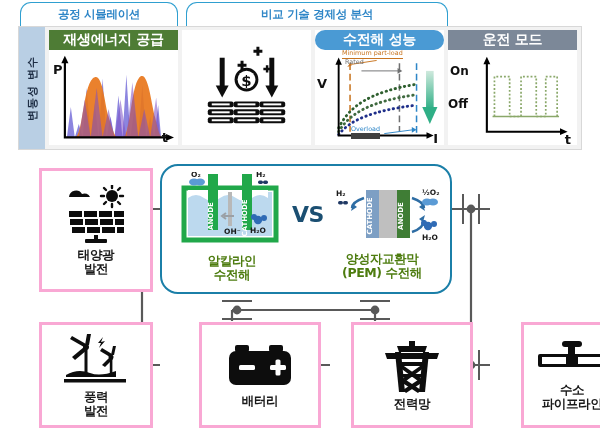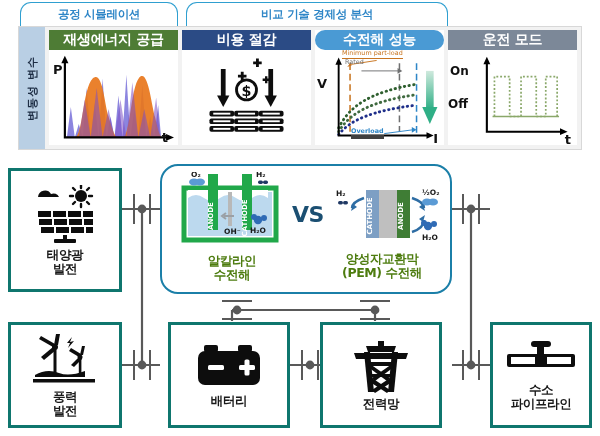--- a/index.html
+++ b/index.html
@@ -61,24 +61,24 @@
   .p3 .panel-head { background: #7c8898; }
   .panel-body { flex: 1; background: #ffffff; position: relative; overflow: hidden; }
   .panel-body svg { display: block; width: 100%; height: 100%; }
 
   
   .lower { position: absolute; left: 0; top: 158px; width: 600px; height: 278px; }
   .lower > svg { display:block; }
 
   .nodebox {
     position: absolute;
-    border: 3px solid #0f766e;
+    border: 3px solid #f9a8d4;
     background: #ffffff;
     display: flex; flex-direction: column;
-    align-items: center; justify-content: center;
+    align-items: center; justify-content: center; margin-left: 31px;
   }
   .nodebox .glyph { display:flex; align-items:center; justify-content:center; }
   .nodebox .cap {
     font-size: 12.5px; font-weight: bold; color: #1a1a1a;
     text-align: center; line-height: 1.12; letter-spacing: -0.4px;
     margin-top: 3px;
   }
 
   .elecbox {
     position: absolute;
@@ -136,21 +136,20 @@
             <path d="M16,10 L16,92 L122,92" fill="none" stroke="#000" stroke-width="2.2"></path>
             <path d="M16,6 l-3.6,8 h7.2 Z" fill="#000"></path>
             <path d="M126,92 l-8,-3.6 v7.2 Z" fill="#000"></path>
           </svg>
           <div style="position:absolute;left:4px;top:12px;font-size:13px;font-weight:bold;color:#111;">P</div>
           <div style="position:absolute;right:10px;bottom:0px;font-size:13px;font-weight:bold;color:#111;">t</div>
         </div>
       </div>
 
       <div class="panel p1">
-        <div class="panel-head">비용 절감</div>
         <div class="panel-body">
           <svg viewBox="0 0 130 100">
             <g fill="#0d0d0d">
 
               <rect x="38" y="20" width="5" height="30"></rect>
               <path d="M34,48 L47,48 L40.5,60 Z"></path>
               <rect x="88" y="20" width="5" height="30"></rect>
               <path d="M84,48 L97,48 L90.5,60 Z"></path>
 
               <path d="M56,26 h3 v-3 h3 v3 h3 v3 h-3 v3 h-3 v-3 h-3 z"></path>
@@ -222,21 +221,21 @@
             <path d="M22,12 L22,90 L118,90" fill="none" stroke="#000" stroke-width="2"></path>
             <path d="M22,8 l-3.4,7.5 h6.8 Z" fill="#000"></path>
             <path d="M122,90 l-7.5,-3.4 v6.8 Z" fill="#000"></path>
           </svg>
           <div style="position:absolute;left:2px;top:26px;font-size:13px;font-weight:bold;color:#111;">V</div>
           <div style="position:absolute;right:6px;bottom:-1px;font-size:13px;font-weight:bold;color:#111;">I</div>
           <div style="position:absolute;left:27px;top:-1px;font-size:6.4px;color:#c8741f;white-space:nowrap;
                       border-bottom:1px solid #c8741f;padding-bottom:0.5px;">Minimum part-load</div>
           <div style="position:absolute;left:30px;top:8px;font-size:6.4px;color:#6f7071;white-space:nowrap;">Rated</div>
           <div style="position:absolute;left:36px;bottom:6px;font-size:6.4px;color:#2e86c7;white-space:nowrap;
-                      border-bottom:4px solid #404040;font-weight:bold;">Overload</div>
+                      border-bottom:6px solid #404040;">Overload</div>
         </div>
       </div>
 
       <div class="panel p3">
         <div class="panel-head">운전 모드</div>
         <div class="panel-body">
           <svg viewBox="0 0 130 100">
 
             <line x1="44" y1="70" x2="114" y2="70" stroke="#8aa86a" stroke-width="1.4"></line>
 

